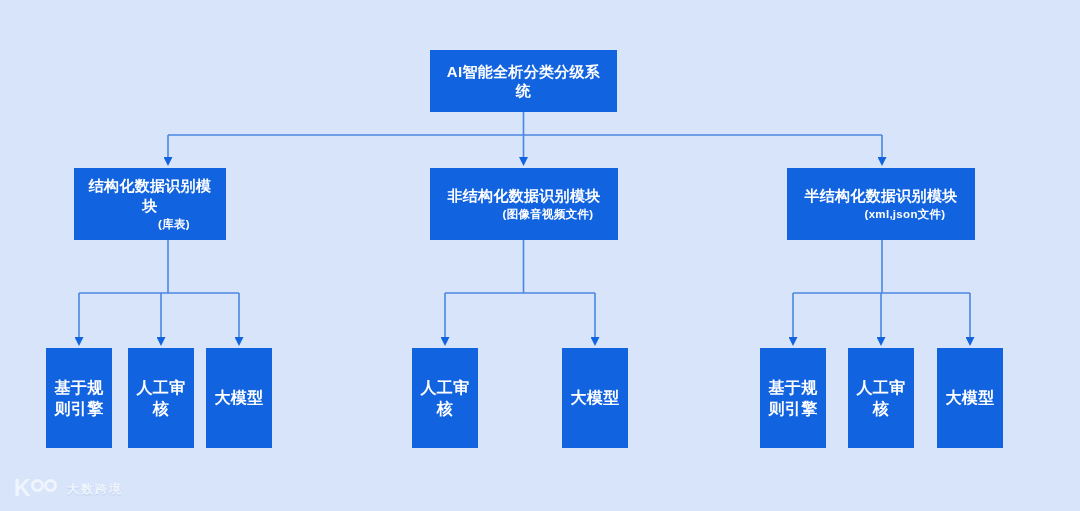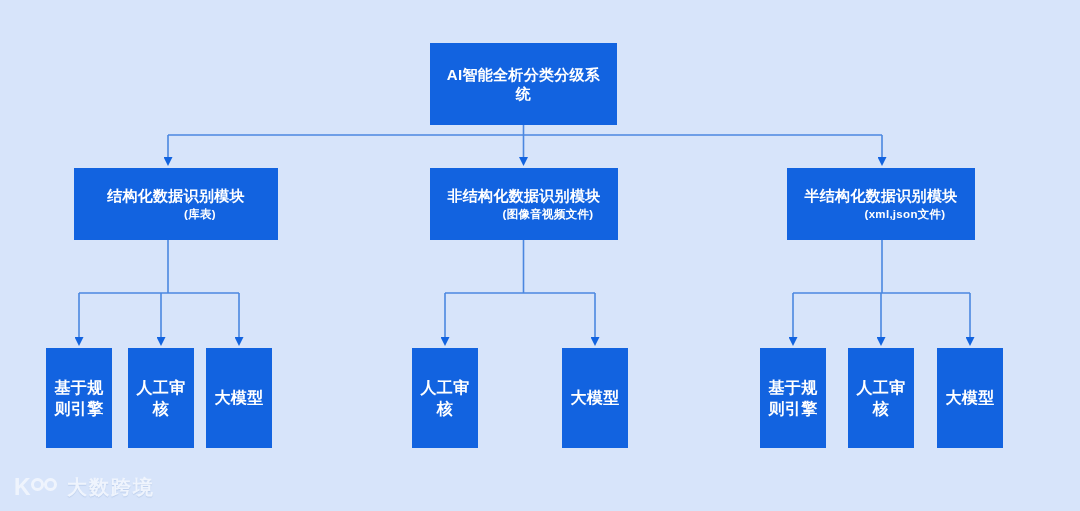--- a/index.html
+++ b/index.html
@@ -41,34 +41,34 @@
     box-sizing: border-box;
     letter-spacing: 0.3px;
   }
   .node .sub {
     font-weight: bold;
     display: block;
     margin-left: 48px;
   }
   
   #root-node {
-    left: 430px; top: 43px;
-    width: 187px; height: 82px;
+    left: 430px; top: 50px;
+    width: 187px; height: 62px;
     font-size: 15px;
     padding: 0 10px;
   }
   
   .lvl2 {
     top: 168px;
     height: 72px;
     font-size: 15px;
     padding: 0 8px;
   }
   .lvl2 .sub { font-size: 11.5px; margin-top: 2px; }
-  #lvl2-0 { left: 74px;  width: 204px; }
+  #lvl2-0 { left: 74px;  width: 152px; }
   #lvl2-1 { left: 430px; width: 188px; }
   #lvl2-2 { left: 787px; width: 188px; }
   
   .leaf {
     top: 348px;
     width: 66px;
     height: 100px;
     font-size: 16px;
     line-height: 1.34;
     padding: 0 4px;
@@ -77,21 +77,21 @@
     position: absolute;
     left: 14px;
     bottom: 10px;
     display: flex;
     align-items: center;
     gap: 9px;
     opacity: 0.62;
   }
   .wm-text {
     color: #ffffff;
-    font-size: 20px;
+    font-size: 12px;
     font-weight: bold;
     letter-spacing: 2px;
     text-shadow: 0 1px 1px rgba(120,150,200,0.45);
   }
   .wm-mark {
     position: relative;
     width: 44px;
     height: 24px;
   }
   .wm-mark .k {

